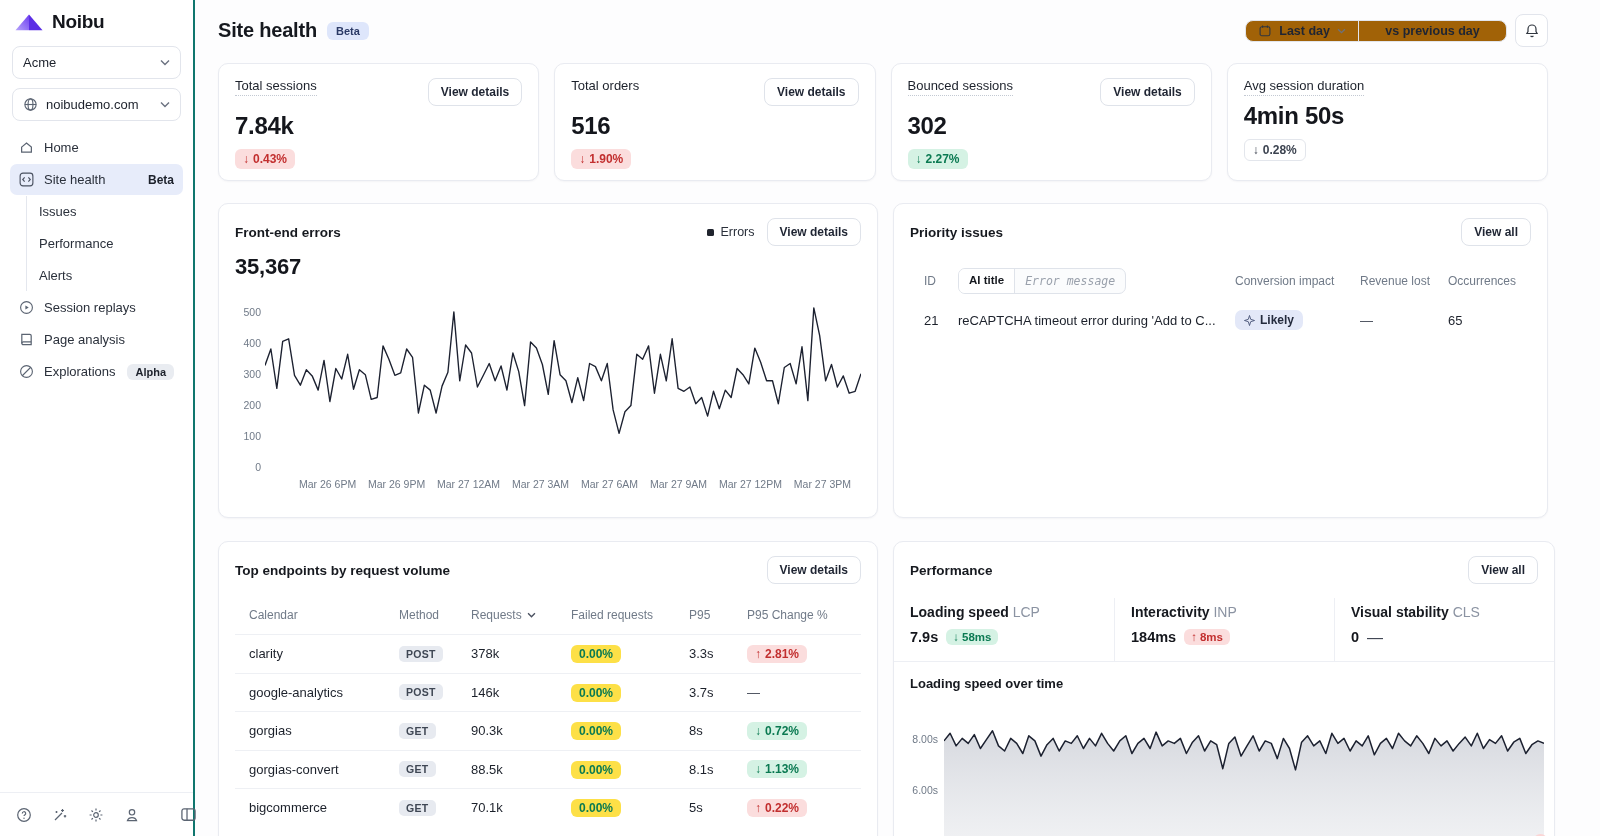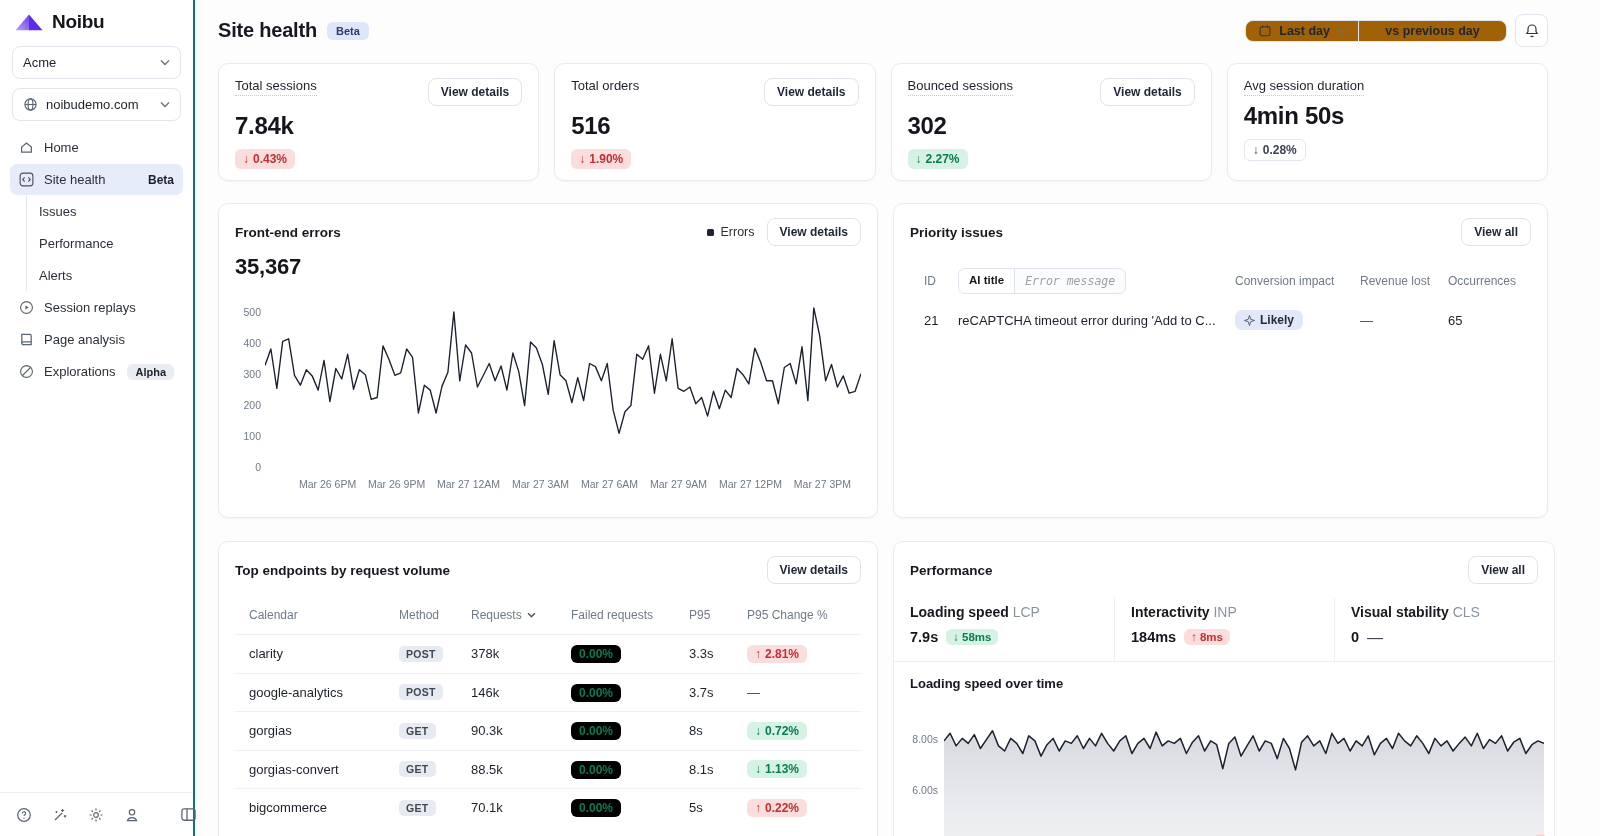--- a/index.html
+++ b/index.html
@@ -99,21 +99,21 @@
 
   .row3 { display:grid; grid-template-columns:660px 1fr; gap:15px; margin-top:23px; }
   .endpoints-card { height:340px; }
   .etable-head { display:grid; grid-template-columns:150px 72px 100px 118px 58px 1fr;
     align-items:center; margin-top:24px; padding:0 0 12px 14px; }
   .etable-row { display:grid; grid-template-columns:150px 72px 100px 118px 58px 1fr;
     align-items:center; height:38.5px; padding-left:14px; border-top:1px solid #eef0f4;
     font-size:13px; color:#1c212b; cursor:pointer; }
   .method-badge { background:#e7eaf0; color:#3f4754; font-size:10.5px; font-weight:700;
     letter-spacing:.3px; padding:2px 7px; border-radius:5px; width:max-content; }
-  .pct-badge { background:#000000; color:#0b7a52; font-size:12px; font-weight:600;
+  .pct-badge { background:#fde047; color:#0b7a52; font-size:12px; font-weight:600;
     padding:2px 8px; border-radius:6px; width:max-content; }
   .chg-badge { display:inline-flex; align-items:center; gap:4px; font-size:12px; font-weight:600;
     padding:2px 8px; border-radius:6px; width:max-content; }
   .dash { color:#3c4350; }
 
   .perf-card { height:400px; padding:14px 0 0 0; }
   .perf-head { display:flex; align-items:center; padding:0 16px; }
   .perf-metrics { display:grid; grid-template-columns:1fr 1fr 1fr; margin-top:14px;
     border-bottom:1px solid #edeff4; }
   .perf-metric { padding:6px 16px 14px 16px; }

